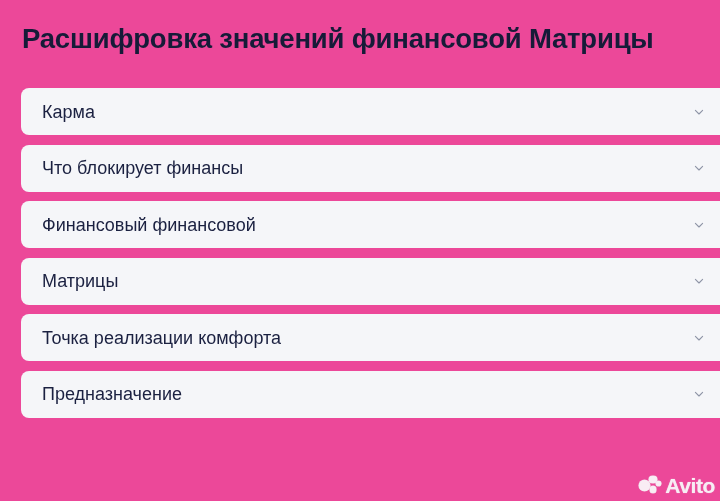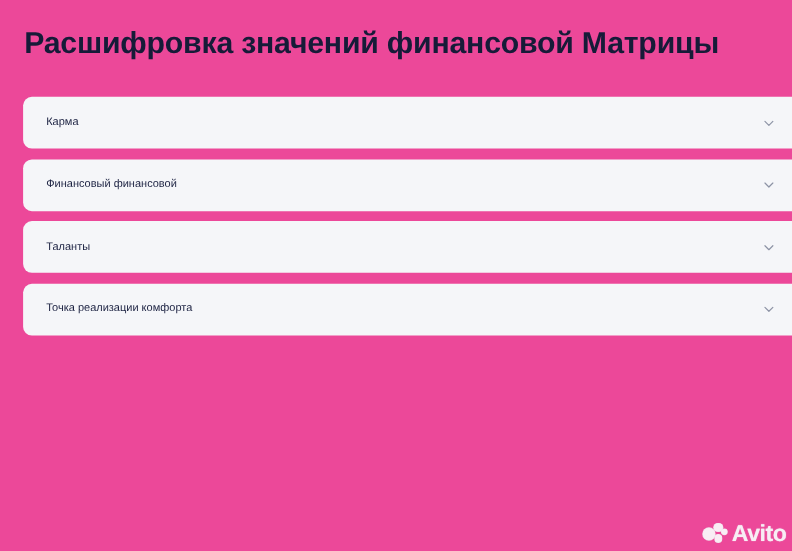--- a/index.html
+++ b/index.html
@@ -57,21 +57,21 @@
     cursor: pointer;
   }
 
   .accordion-item:last-child { margin-bottom: 0; }
 
   .accordion-label {
     position: absolute;
     left: 21px;
     top: 50%;
     transform: translateY(-50%);
-    font-size: 10px;
+    font-size: 18px;
     font-weight: 400;
     line-height: 18px;
     color: #1b2141;
     white-space: nowrap;
   }
 
   .accordion-chevron {
     position: absolute;
     right: 14px;
     top: 50%;
@@ -140,49 +140,65 @@
 
     <div class="accordion-item">
       <span class="accordion-label">Карма</span>
       <span class="accordion-chevron">
         <svg viewBox="0 0 14 14" fill="none" xmlns="http://www.w3.org/2000/svg">
           <path d="M3.4 5.4 L7 9 L10.6 5.4" stroke="#8e94a6" stroke-width="1.1" stroke-linecap="round" stroke-linejoin="round"></path>
         </svg>
       </span>
     </div>
 
+    <div class="accordion-item">
+      <span class="accordion-label">Что блокирует финансы</span>
+      <span class="accordion-chevron">
+        <svg viewBox="0 0 14 14" fill="none" xmlns="http://www.w3.org/2000/svg">
+          <path d="M3.4 5.4 L7 9 L10.6 5.4" stroke="#8e94a6" stroke-width="1.1" stroke-linecap="round" stroke-linejoin="round"></path>
+        </svg>
+      </span>
+    </div>
 
     <div class="accordion-item">
       <span class="accordion-label">Финансовый финансовой</span>
       <span class="accordion-chevron">
         <svg viewBox="0 0 14 14" fill="none" xmlns="http://www.w3.org/2000/svg">
           <path d="M3.4 5.4 L7 9 L10.6 5.4" stroke="#8e94a6" stroke-width="1.1" stroke-linecap="round" stroke-linejoin="round"></path>
         </svg>
       </span>
     </div>
 
 
     <div class="accordion-item">
-      <span class="accordion-label">Таланты</span>
+      <span class="accordion-label">Матрицы</span>
       <span class="accordion-chevron">
         <svg viewBox="0 0 14 14" fill="none" xmlns="http://www.w3.org/2000/svg">
           <path d="M3.4 5.4 L7 9 L10.6 5.4" stroke="#8e94a6" stroke-width="1.1" stroke-linecap="round" stroke-linejoin="round"></path>
         </svg>
       </span>
     </div>
 
     <div class="accordion-item">
       <span class="accordion-label">Точка реализации комфорта</span>
       <span class="accordion-chevron">
         <svg viewBox="0 0 14 14" fill="none" xmlns="http://www.w3.org/2000/svg">
           <path d="M3.4 5.4 L7 9 L10.6 5.4" stroke="#8e94a6" stroke-width="1.1" stroke-linecap="round" stroke-linejoin="round"></path>
         </svg>
       </span>
     </div>
 
+    <div class="accordion-item">
+      <span class="accordion-label">Предназначение</span>
+      <span class="accordion-chevron">
+        <svg viewBox="0 0 14 14" fill="none" xmlns="http://www.w3.org/2000/svg">
+          <path d="M3.4 5.4 L7 9 L10.6 5.4" stroke="#8e94a6" stroke-width="1.1" stroke-linecap="round" stroke-linejoin="round"></path>
+        </svg>
+      </span>
+    </div>
 
   </div>
 
   <div class="watermark">
     <span class="watermark-mark">
       <span class="wm-d1"></span>
       <span class="wm-d2"></span>
       <span class="wm-d3"></span>
       <span class="wm-d4"></span>
     </span>

